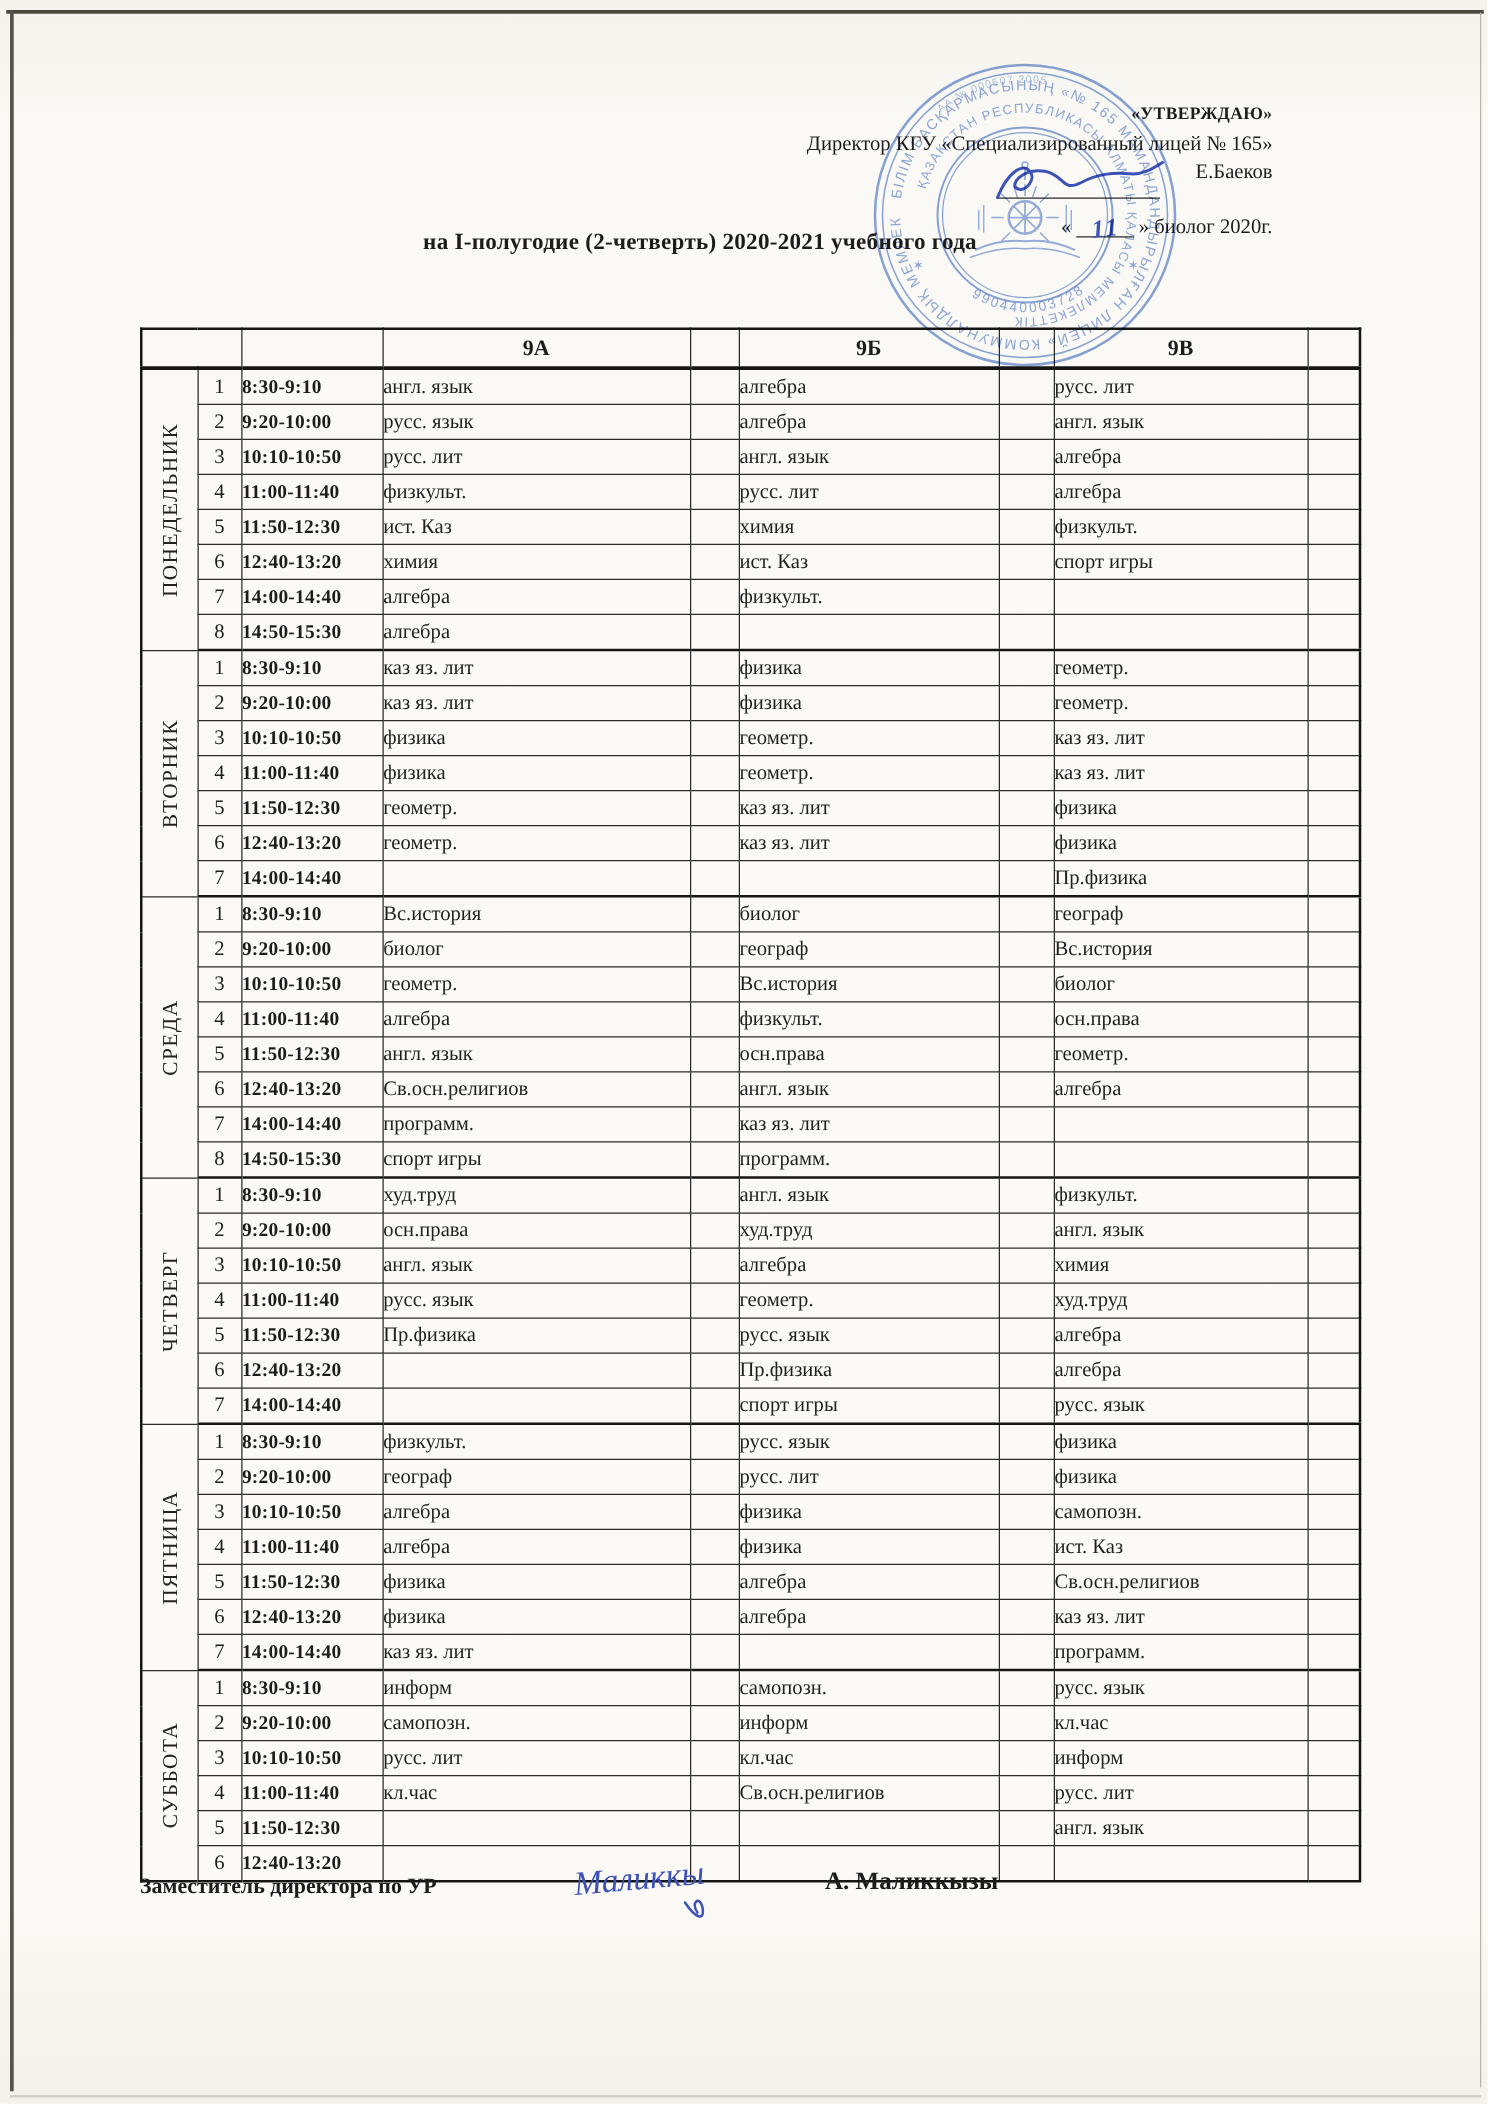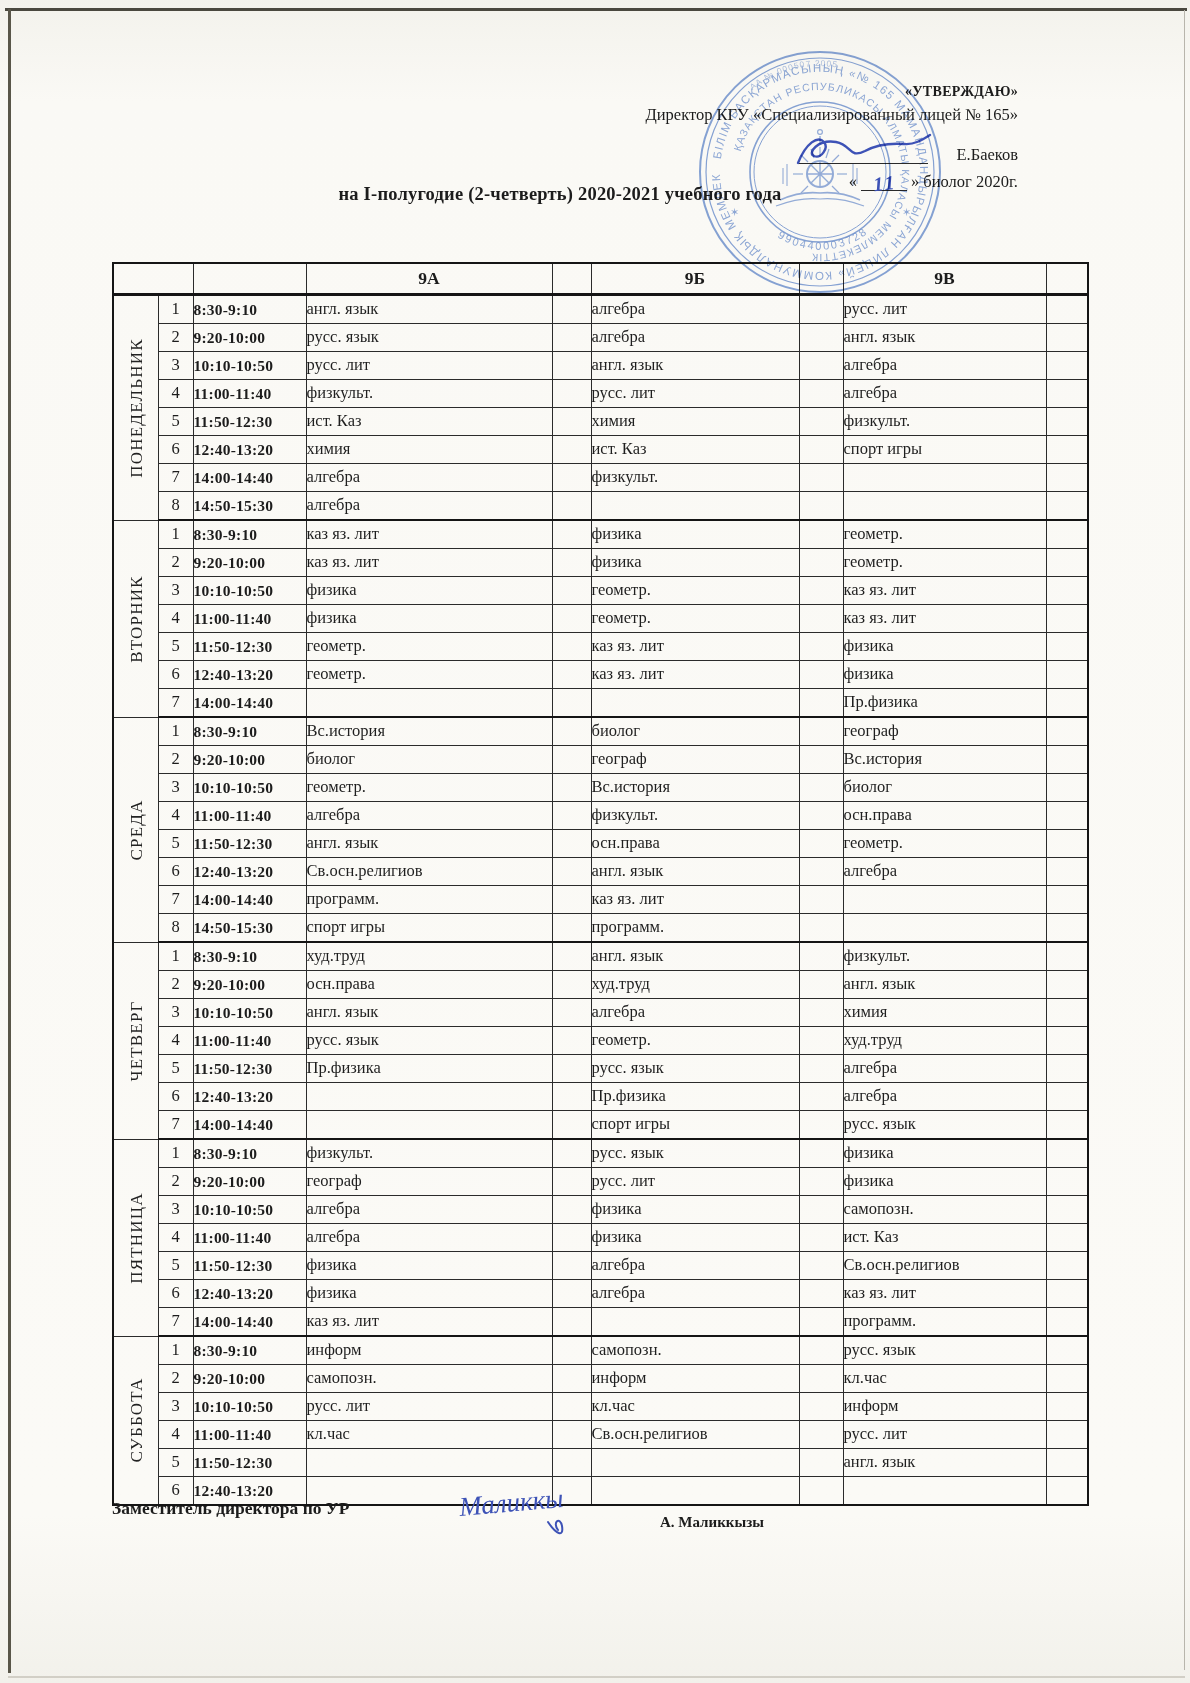--- a/index.html
+++ b/index.html
@@ -12,21 +12,21 @@
   
   .edge-top{position:absolute;left:5px;top:8px;right:3px;height:3px;background:#4a483f;}
   .edge-left{position:absolute;left:8px;top:9px;width:2.5px;height:1664px;background:#595649;}
   .edge-right{position:absolute;right:5px;top:10px;width:1.5px;height:1660px;background:#b8b5ac;}
   .edge-bottom{position:absolute;left:8px;right:5px;bottom:5px;height:2px;background:#d2cfc6;}
 
   
   .approval{position:absolute;top:84px;right:172px;text-align:right;z-index:2;}
   .approve-label{font-weight:bold;font-size:14px;letter-spacing:.3px;}
   .director-line{font-size:16.5px;margin-top:5px;margin-left:42px;}
-  .sig-row{display:flex;justify-content:flex-end;align-items:flex-end;gap:28px;margin-top:3px;height:36px;}
+  .sig-row{display:flex;justify-content:flex-end;align-items:flex-start;gap:28px;margin-top:3px;height:36px;}
   .sig-wrap{position:relative;width:130px;height:30px;border-bottom:1.6px solid #2a2a2a;}
   .sig-wrap svg{position:absolute;left:-6px;bottom:-8px;}
   .director-name{font-size:16.5px;line-height:1.1;}
   .date-line{font-size:16.5px;margin-top:7px;}
   .date-underline{display:inline-block;min-width:46px;text-align:center;border-bottom:1.5px solid #2a2a2a;margin:0 4px;line-height:.9;}
   .hw{color:#3d52b6;font-weight:bold;font-style:italic;font-size:20px;display:inline-block;transform:rotate(-6deg) translateY(3px);letter-spacing:2px;}
 
   
   .title{position:absolute;top:181px;left:160px;width:800px;text-align:center;z-index:2;}
   .title-line1{font-weight:bold;font-size:19.5px;letter-spacing:.4px;}
@@ -50,21 +50,21 @@
   .subject-cell{font-size:16.5px;padding-left:9px;color:#1f1f1f;}
   .gap-cell{background:transparent;}
   .day-cell{position:relative;}
   .day-label{position:absolute;left:50%;top:50%;transform:translate(-50%,-50%) rotate(-90deg);
     white-space:nowrap;font-size:17px;letter-spacing:1.2px;color:#222;}
 
   
   .footer{position:absolute;top:1490px;left:112px;width:980px;height:80px;z-index:2;}
   .footer-role{position:absolute;left:0;top:8px;font-weight:bold;font-size:17.5px;}
   .footer-sig{position:absolute;left:340px;top:-8px;width:170px;height:70px;}
-  .footer-name{position:absolute;left:548px;top:24px;font-weight:bold;font-size:15px;}
+  .footer-name{position:absolute;left:548px;top:4px;font-weight:bold;font-size:20px;}
 </style>
 </head>
 <body>
 
 <div class="edge-top"></div>
 <div class="edge-left"></div>
 <div class="edge-right"></div>
 <div class="edge-bottom"></div>
 
 <div class="approval">

